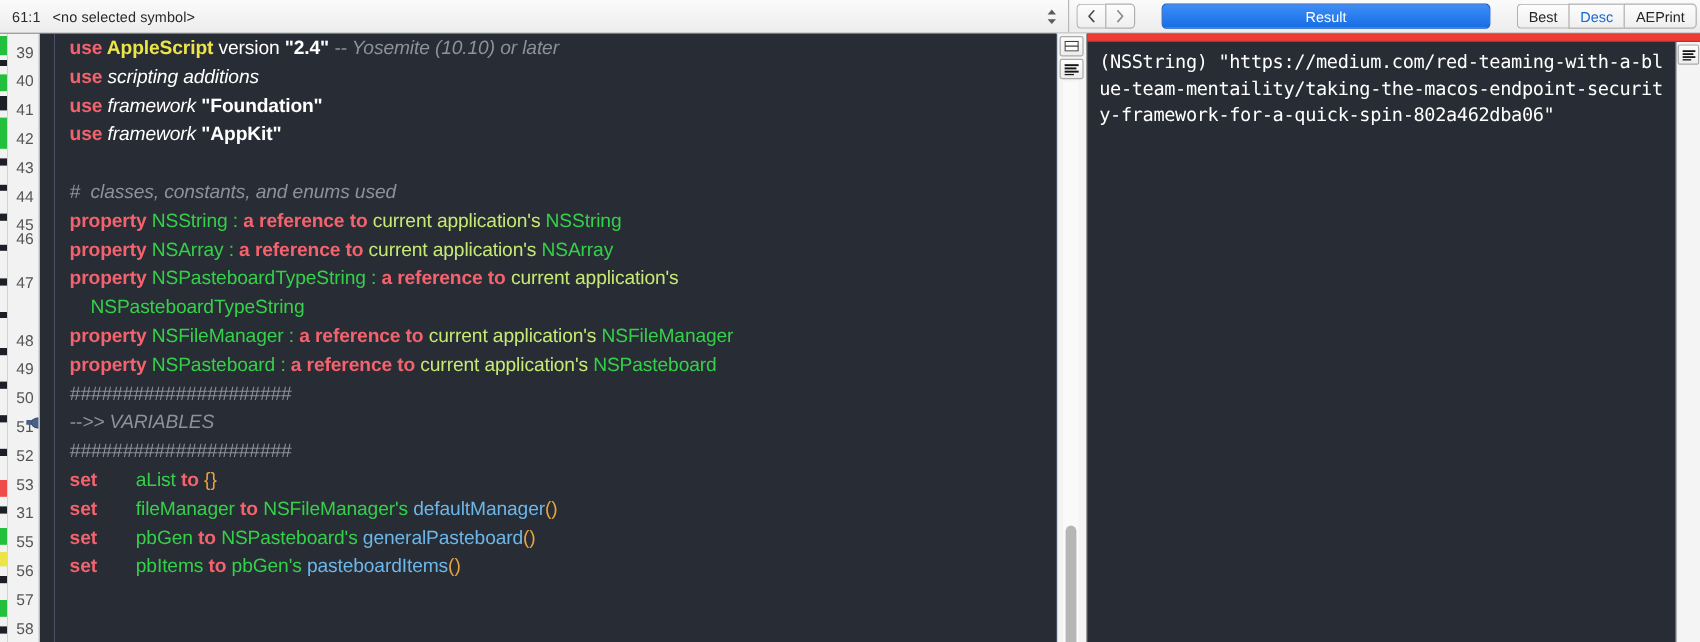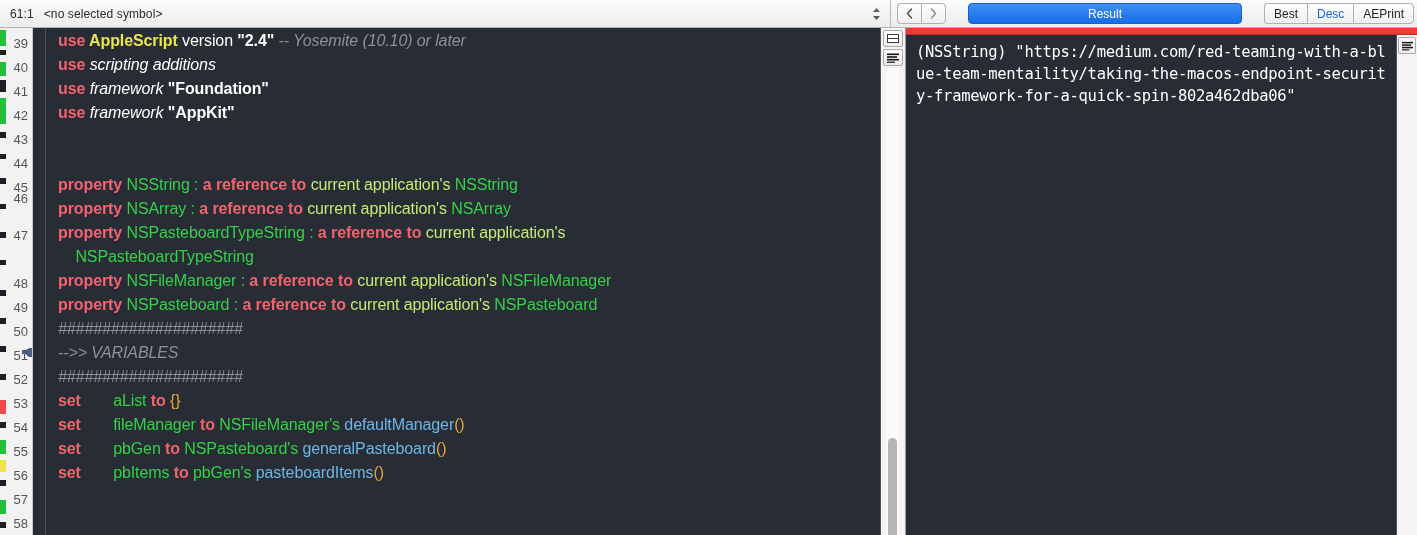--- a/index.html
+++ b/index.html
@@ -384,35 +384,36 @@
           <div class="ln" style="top: 163px; text-align: center;">46</div>
           <div class="ln" style="top: 200px;">47</div>
           <div class="ln" style="top: 248px;">48</div>
           <div class="ln" style="top: 272px;">49</div>
           <div class="ln" style="top: 296px;">50</div>
           <div class="ln" style="top: 320px;">51</div>
           <div class="bp-stem" style="top: 322px;"></div>
           <div class="bp" style="top: 320px;"></div>
           <div class="ln" style="top: 344px;">52</div>
           <div class="ln" style="top: 368px;">53</div>
-          <div class="ln" style="top: 392px;">54</div>
+          <div class="ln" style="top: 392px;">31</div>
           <div class="ln" style="top: 416px;">55</div>
           <div class="ln" style="top: 440px;">56</div>
           <div class="ln" style="top: 464px;">57</div>
           <div class="ln" style="top: 488px;">58</div>
         </div>
 
       <div class="gutter-spacer"></div>
 
       <div class="code" id="code-area">
           <div class="line" style="top: 3px;"><span class="t-kw">use </span><span class="t-app">AppleScript</span><span class="t-plain"> version </span><span class="t-str">"2.4"</span><span class="t-cmt"> -- Yosemite (10.10) or later</span></div>
           <div class="line" style="top: 27px;"><span class="t-kw">use </span><span class="t-it">scripting additions</span></div>
           <div class="line" style="top: 51px;"><span class="t-kw">use </span><span class="t-it">framework </span><span class="t-str">"Foundation"</span></div>
           <div class="line" style="top: 75px;"><span class="t-kw">use </span><span class="t-it">framework </span><span class="t-str">"AppKit"</span></div>
           <div class="line" style="top: 99px;">&nbsp;</div>
+          <div class="line" style="top: 123px;"><span class="t-cmt">#  classes, constants, and enums used</span></div>
           <div class="line" style="top: 147px;"><span class="t-kw">property </span><span class="t-cls">NSString</span><span class="t-colon"> : </span><span class="t-kw">a reference to </span><span class="t-curapp">current application's </span><span class="t-cls">NSString</span></div>
           <div class="line" style="top: 171px;"><span class="t-kw">property </span><span class="t-cls">NSArray</span><span class="t-colon"> : </span><span class="t-kw">a reference to </span><span class="t-curapp">current application's </span><span class="t-cls">NSArray</span></div>
           <div class="line" style="top: 195px;"><span class="t-kw">property </span><span class="t-cls">NSPasteboardTypeString</span><span class="t-colon"> : </span><span class="t-kw">a reference to </span><span class="t-curapp">current application's</span></div>
           <div class="line" style="top: 219px;"><span class="t-cls">    NSPasteboardTypeString</span></div>
           <div class="line" style="top: 243px;"><span class="t-kw">property </span><span class="t-cls">NSFileManager</span><span class="t-colon"> : </span><span class="t-kw">a reference to </span><span class="t-curapp">current application's </span><span class="t-cls">NSFileManager</span></div>
           <div class="line" style="top: 267px;"><span class="t-kw">property </span><span class="t-cls">NSPasteboard</span><span class="t-colon"> : </span><span class="t-kw">a reference to </span><span class="t-curapp">current application's </span><span class="t-cls">NSPasteboard</span></div>
           <div class="line" style="top: 291px;"><span class="t-cmt">#####################</span></div>
           <div class="line" style="top: 315px;"><span class="t-cmt">--&gt;&gt; VARIABLES</span></div>
           <div class="line" style="top: 339px;"><span class="t-cmt">#####################</span></div>
           <div class="line" style="top: 363px;"><span class="t-kw">set </span><span class="t-var">aList</span><span class="t-kw"> to </span><span class="t-paren">{}</span></div>

